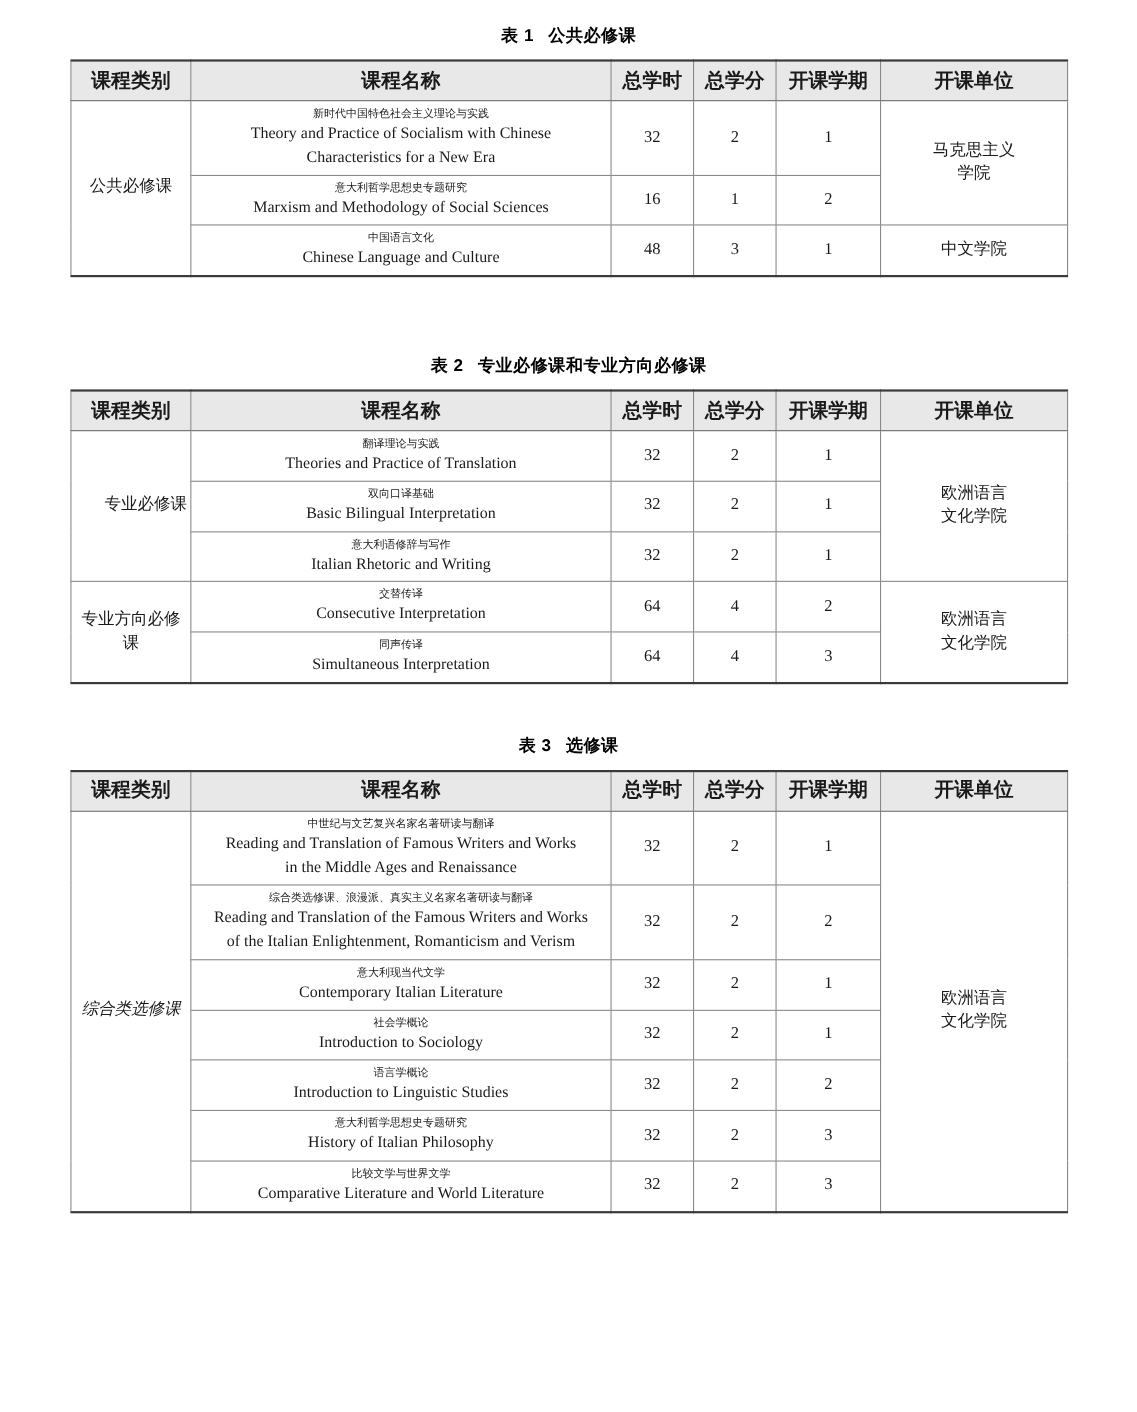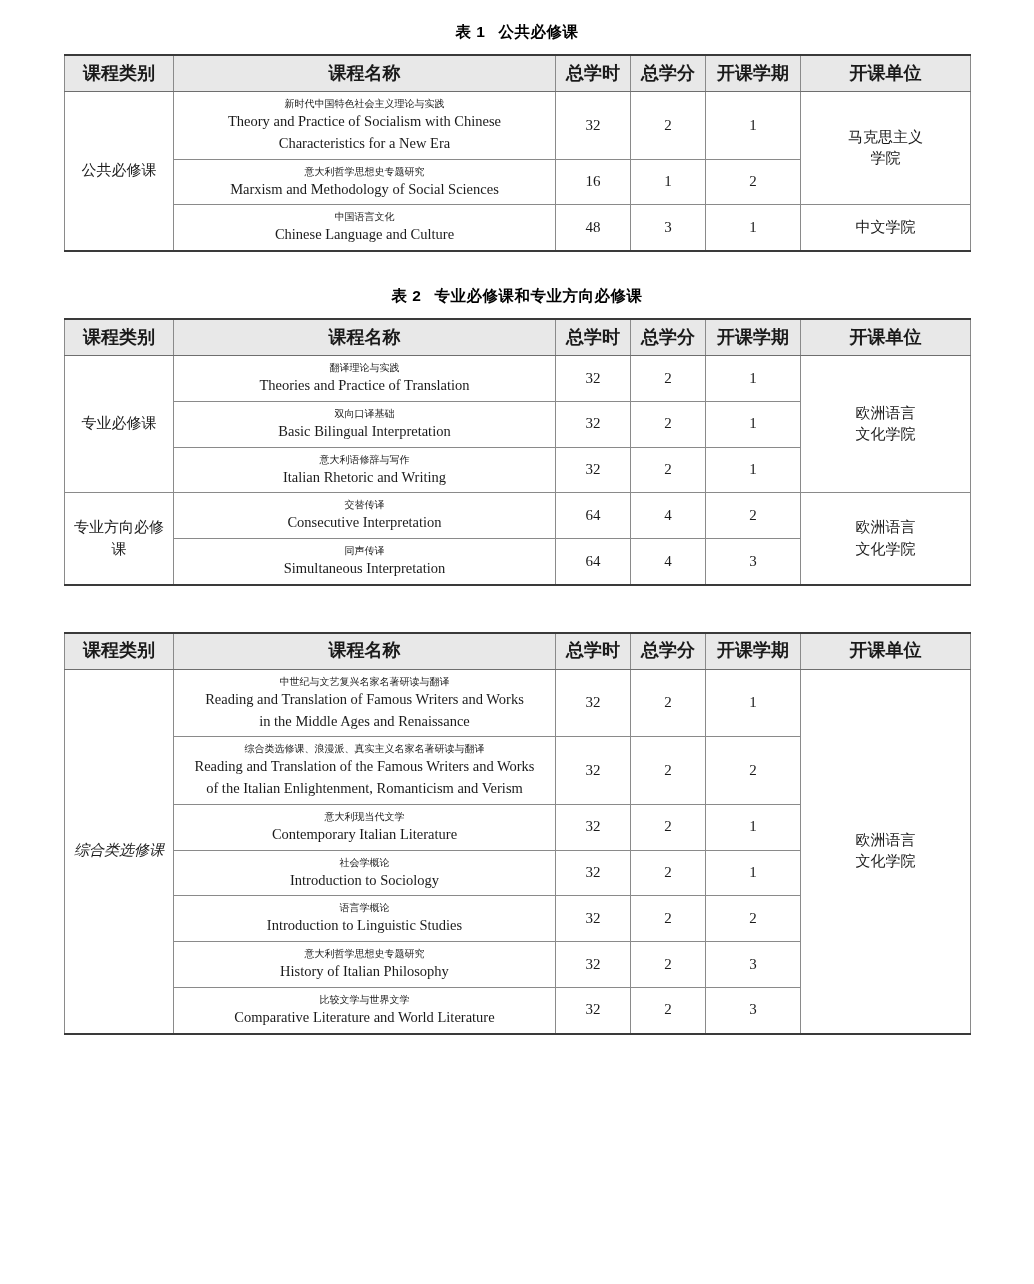--- a/index.html
+++ b/index.html
@@ -18,21 +18,21 @@
   .page {
     width: 1034px;
     padding-top: 20px;
     box-sizing: border-box;
   }
   .table-block {
     width: 906px;
     margin: 0 auto;
   }
   .table-block.t1 { margin-top: 2px; }
-  .table-block.t2 { margin-top: 34px; }
+  .table-block.t2 { margin-top: 70px; }
   .table-block.t3 { margin-top: 46px; }
 
   .table-title {
     text-align: center;
     font-family: "Liberation Sans", "DejaVu Sans", sans-serif;
     font-weight: bold;
     font-size: 15.5px;
     letter-spacing: 0.5px;
     margin-bottom: 11px;
     color: #000;
@@ -179,21 +179,21 @@
               <th>课程类别</th>
               <th>课程名称</th>
               <th>总学时</th>
               <th>总学分</th>
               <th>开课学期</th>
               <th>开课单位</th>
             </tr>
           </thead>
           <tbody>
             <tr>
-              <td class="cat" rowspan="3" style="white-space: normal;">专业必修课</td>
+              <td class="cat" rowspan="3" style="white-space: normal; text-align: right;">专业必修课</td>
               <td class="course">
                 <span class="cn">翻译理论与实践</span>
                 <span class="en">Theories and Practice of Translation</span>
               </td>
               <td class="num">32</td>
               <td class="num">2</td>
               <td class="num">1</td>
               <td class="unit" rowspan="3">
                 <div>欧洲语言</div>
                 <div>文化学院</div>
@@ -237,20 +237,21 @@
                 <span class="en">Simultaneous Interpretation</span>
               </td>
               <td class="num">64</td>
               <td class="num">4</td>
               <td class="num">3</td>
             </tr>
           </tbody>
         </table>
       </div>
       <div class="table-block t3">
+        <div class="table-title"><span>表 3</span><span class="num-gap"></span><span>选修课</span></div>
         <table class="grid">
           <colgroup>
             <col class="c-cat">
             <col class="c-course">
             <col class="c-hours">
             <col class="c-credit">
             <col class="c-term">
             <col class="c-unit">
           </colgroup>
           <thead>

